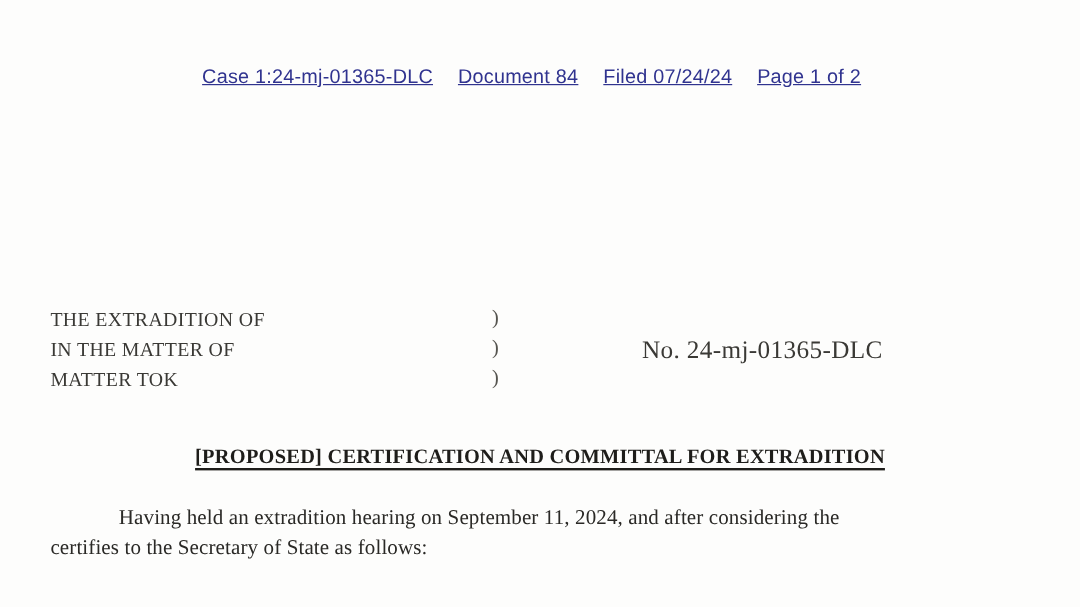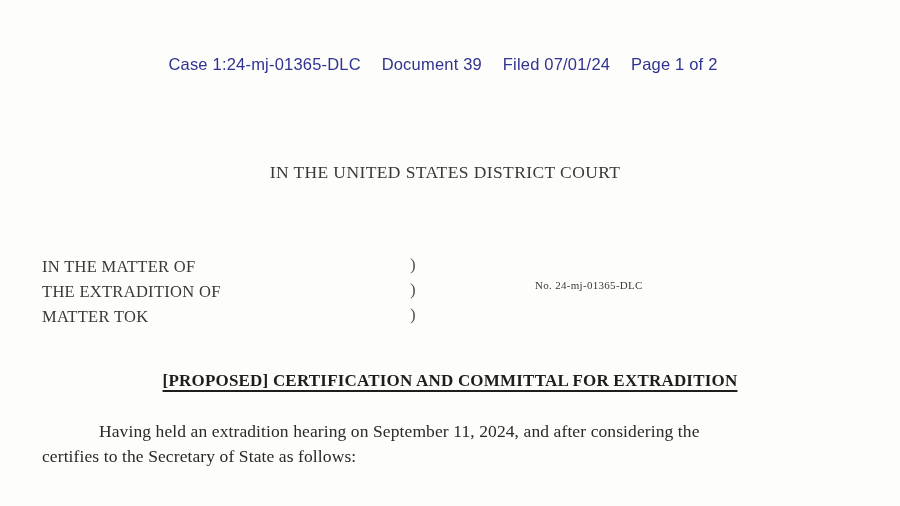--- a/index.html
+++ b/index.html
@@ -22,21 +22,21 @@
     top: 55px;
     left: 0;
     width: 886px;
     text-align: center;
     font-family: "Liberation Sans", sans-serif;
     font-size: 16.5px;
     color: #30338f;
     letter-spacing: 0.2px;
     white-space: nowrap;
   }
-  .stamp span { margin: 0 8px; }
+  .stamp span { margin: 0 8px; text-decoration: underline; }
 
   
   .court-heading {
     position: absolute;
     top: 160px;
     left: 0;
     width: 890px;
     text-align: center;
     font-size: 17.5px;
     line-height: 24px;
@@ -59,21 +59,21 @@
     top: 252px;
     left: 410px;
     font-size: 17px;
     line-height: 25px;
     color: #55544f;
   }
   .case-number {
     position: absolute;
     top: 279px;
     left: 535px;
-    font-size: 11px;
+    font-size: 21px;
     letter-spacing: 0.3px;
     color: #3a3935;
   }
 
   
   .doc-title {
     position: absolute;
     top: 371px;
     left: 0;
     width: 900px;
@@ -121,32 +121,31 @@
     display: flex;
     align-items: center;
     justify-content: center;
   }
 </style>
 </head>
 <body>
 
 <div class="stamp">
   <span>Case 1:24-mj-01365-DLC</span>
-  <span>Document 39</span>
-  <span>Filed 07/01/24</span>
+  <span>Document 84</span>
+  <span>Filed 07/24/24</span>
   <span>Page 1 of 2</span>
 </div>
 
 <div class="court-heading">
-  <div>IN THE UNITED STATES DISTRICT COURT</div>
 </div>
 
 <div class="caption-left">
+  <div>THE EXTRADITION OF</div>
   <div>IN THE MATTER OF</div>
-  <div>THE EXTRADITION OF</div>
   <div>MATTER TOK</div>
 </div>
 
 <div class="paren-col">
   <div>)</div>
   <div>)</div>
   <div>)</div>
 </div>
 
 <div class="case-number">No. 24-mj-01365-DLC</div>

